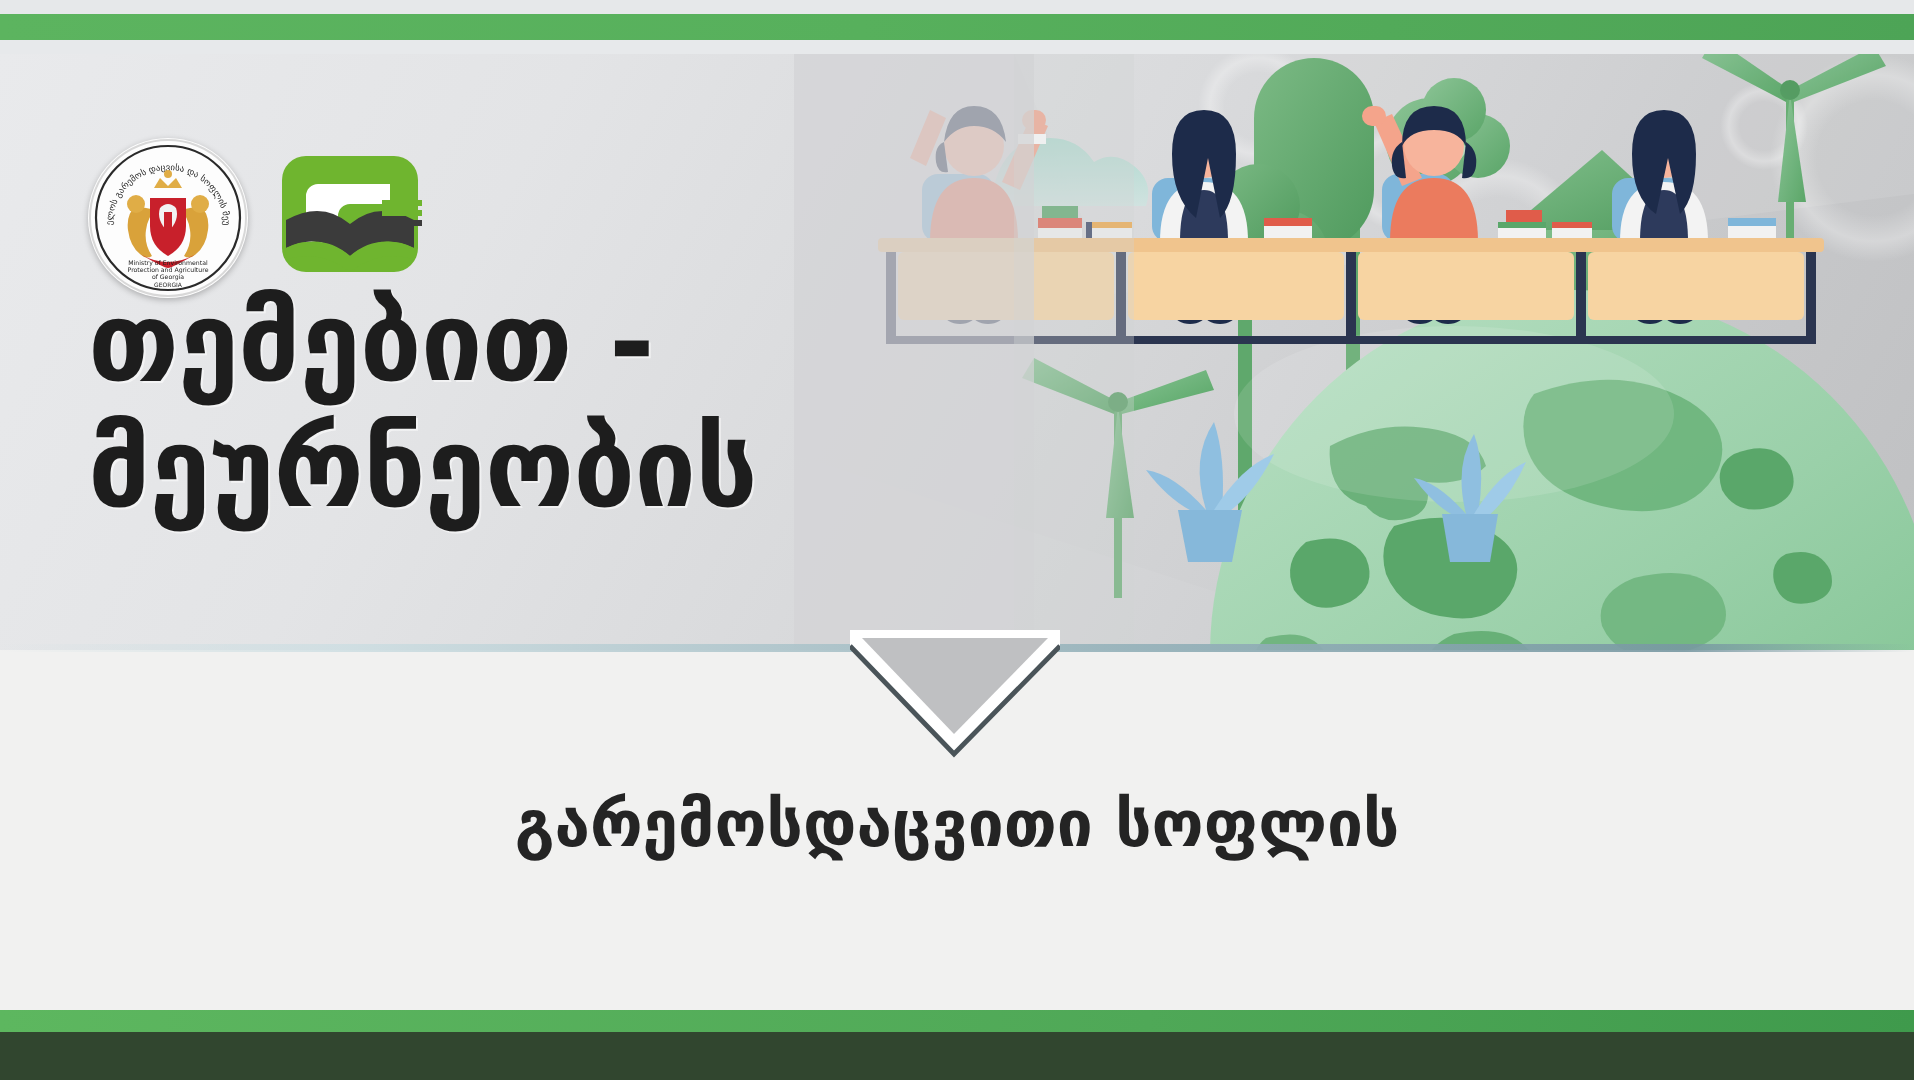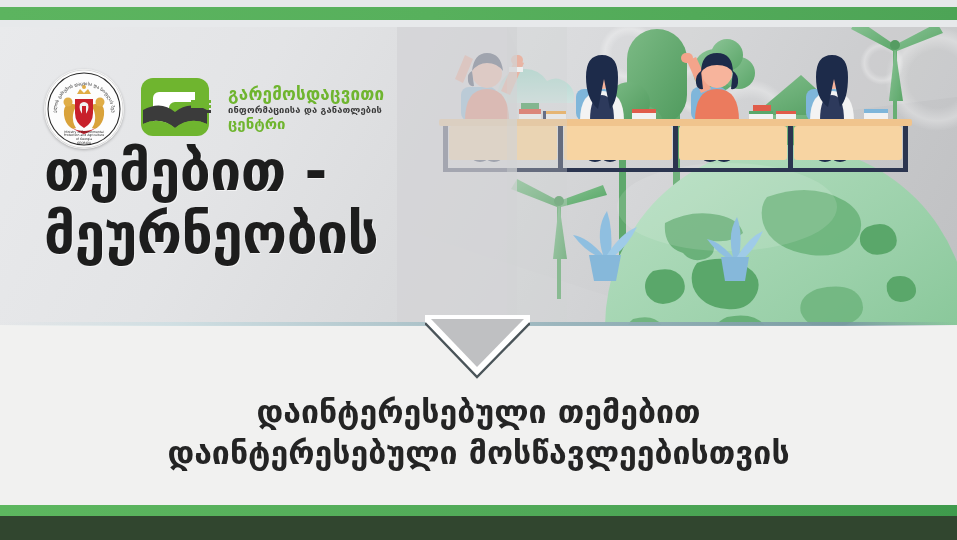--- a/index.html
+++ b/index.html
@@ -353,45 +353,39 @@
           <path d="M14 4 h44 a12 12 0 0 1 12 12 v34 a12 12 0 0 1 -12 12 h-44 a12 12 0 0 1 -12 -12 v-34 a12 12 0 0 1 12 -12 Z" fill="#6fb52f"></path>
           <path d="M22 16 h32 v10 h-20 a6 6 0 0 0 -6 6 v18 h-10 a6 6 0 0 1 -6 -6 v-22 a6 6 0 0 1 6 -6 Z" fill="#ffffff" transform="translate(2,2)"></path>
           <path d="M4 36 q18 -10 32 2 q14 -12 32 -2 v14 q-16 -8 -32 4 q-16 -12 -32 -4 Z" fill="#3b3b3b"></path>
           <path d="M4 50 q18 -8 32 4 q14 -12 32 -4 v6 q-16 -6 -32 6 q-16 -12 -32 -6 Z" fill="#6fb52f"></path>
           <rect x="52" y="26" width="20" height="3" fill="#6fb52f"></rect>
           <rect x="52" y="31" width="20" height="3" fill="#6fb52f"></rect>
           <rect x="52" y="36" width="20" height="3" fill="#3b3b3b"></rect>
         </svg>
       </div>
 
-      <div class="brandtext">
-        <span class="bt1">გარემოსდაცვითი</span>
-        <span class="bt2">ინფორმაციისა და განათლების</span>
-        <span class="bt3">ცენტრი</span>
-      </div>
     </div>
 
     <div class="title" style="top:113px;">
       <span class="ln">თემებით -</span>
       <span class="ln">მეურნეობის</span>
     </div>
 
   </div>
 
   <div class="upper-edge"></div>
 
   <div class="chev-wrap">
     <svg width="105" height="64" viewBox="0 0 105 64" xmlns="http://www.w3.org/2000/svg">
       <path d="M0 8 L52 62 L105 8 L105 0 L0 0 Z" fill="#ffffff"></path>
       <path d="M6 4 L52 52 L99 4 Z" fill="#bfc0c2"></path>
       <path d="M0 8 L52 62 L105 8" fill="none" stroke="#4a5459" stroke-width="2.4"></path>
     </svg>
   </div>
 
   <div class="caption">
-    <span class="ln">დაინტერესებული თემებით</span>
-    <span class="ln">დაინტერესებული მოსწავლეებისთვის</span>
+    <span class="ln">გარემოსდაცვითი სოფლის</span>
   </div>
 
   <div class="bar-bot-green"></div>
   <div class="bar-bot-dark"></div>
 
 </div>
 
 </body></html>

